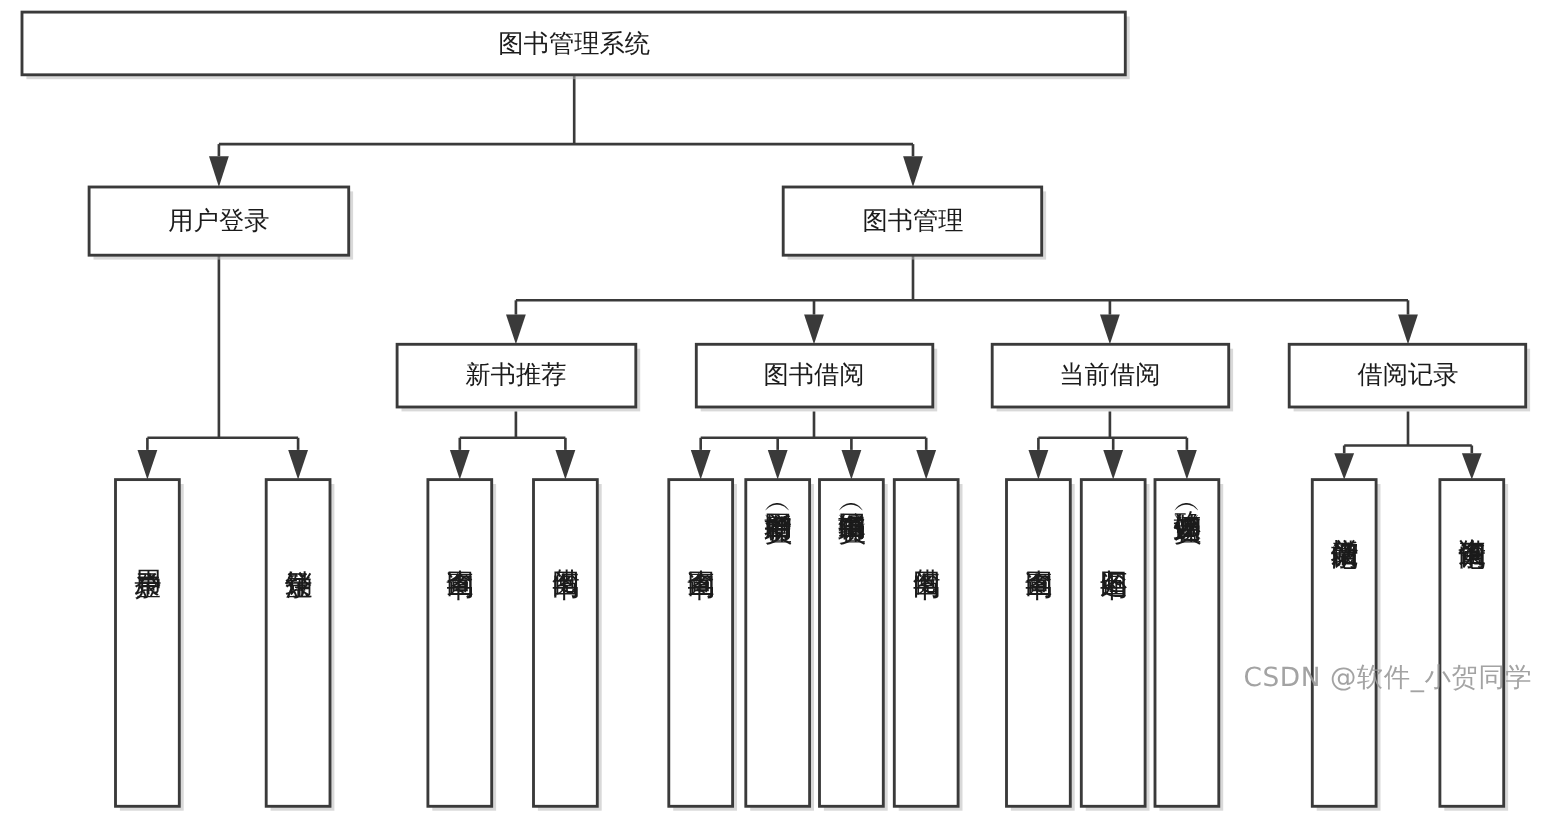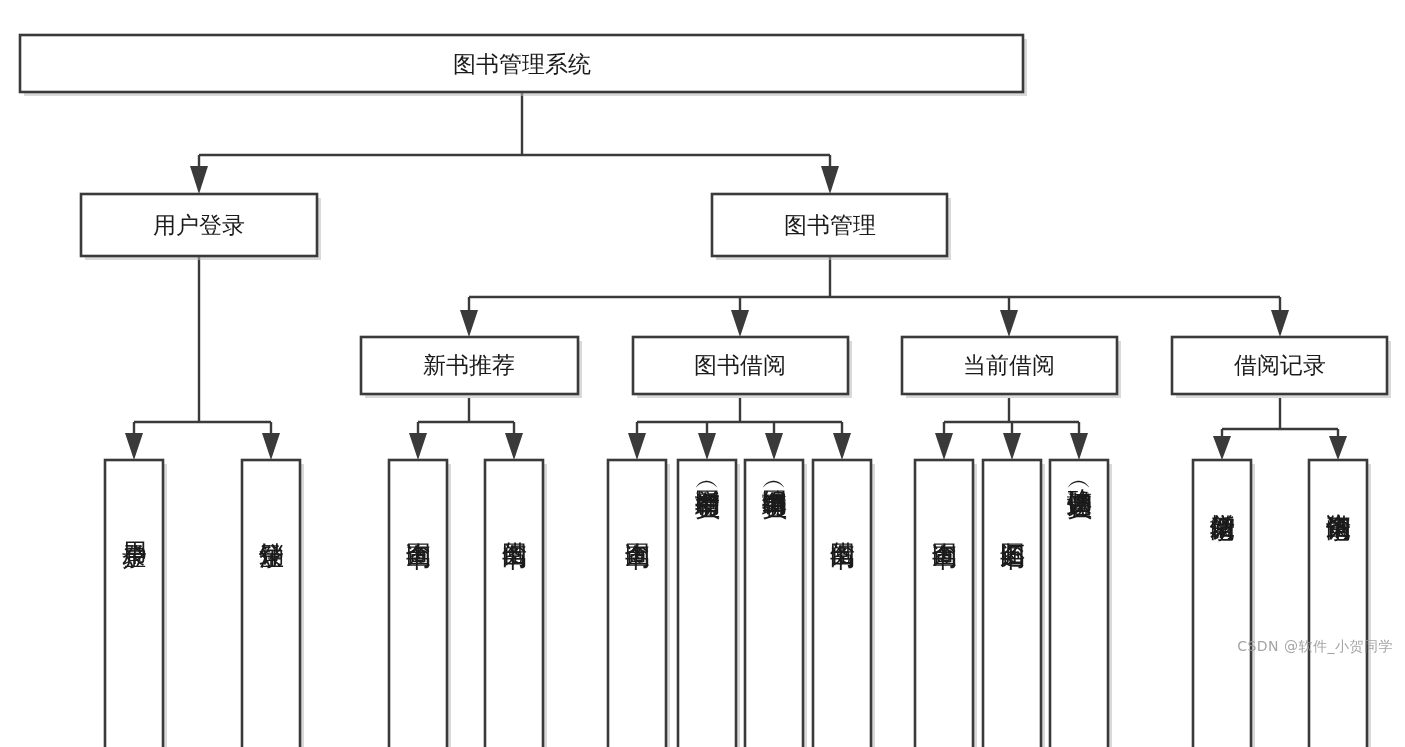--- a/index.html
+++ b/index.html
@@ -12,21 +12,20 @@
     width: 1405px;
     height: 747px;
     font-family: "DejaVu Sans", "Liberation Sans", sans-serif;
     overflow: hidden;
   }
   #diagram-root {
     position: relative;
     width: 1405px;
     height: 638px;
     background: #ffffff;
-    margin-top: 24px;
   }
   svg#flow-svg {
     position: absolute;
     left: 0;
     top: 0;
     width: 1405px;
     height: 747px;
     display: block;
   }
   .node-rect {
@@ -70,21 +69,21 @@
     line-height: 1.04;
     letter-spacing: 1px;
     color: #1b1b1b;
     white-space: nowrap;
   }
   .watermark {
     position: absolute;
     right: 12px;
     bottom: 6px;
     font-family: "DejaVu Sans", "Liberation Sans", sans-serif;
-    font-size: 14px;
+    font-size: 24px;
     color: #9a9a9a;
     opacity: 0.9;
     letter-spacing: 0.5px;
     white-space: nowrap;
   }
 </style>
 </head>
 <body>
 
 <div id="diagram-root">

